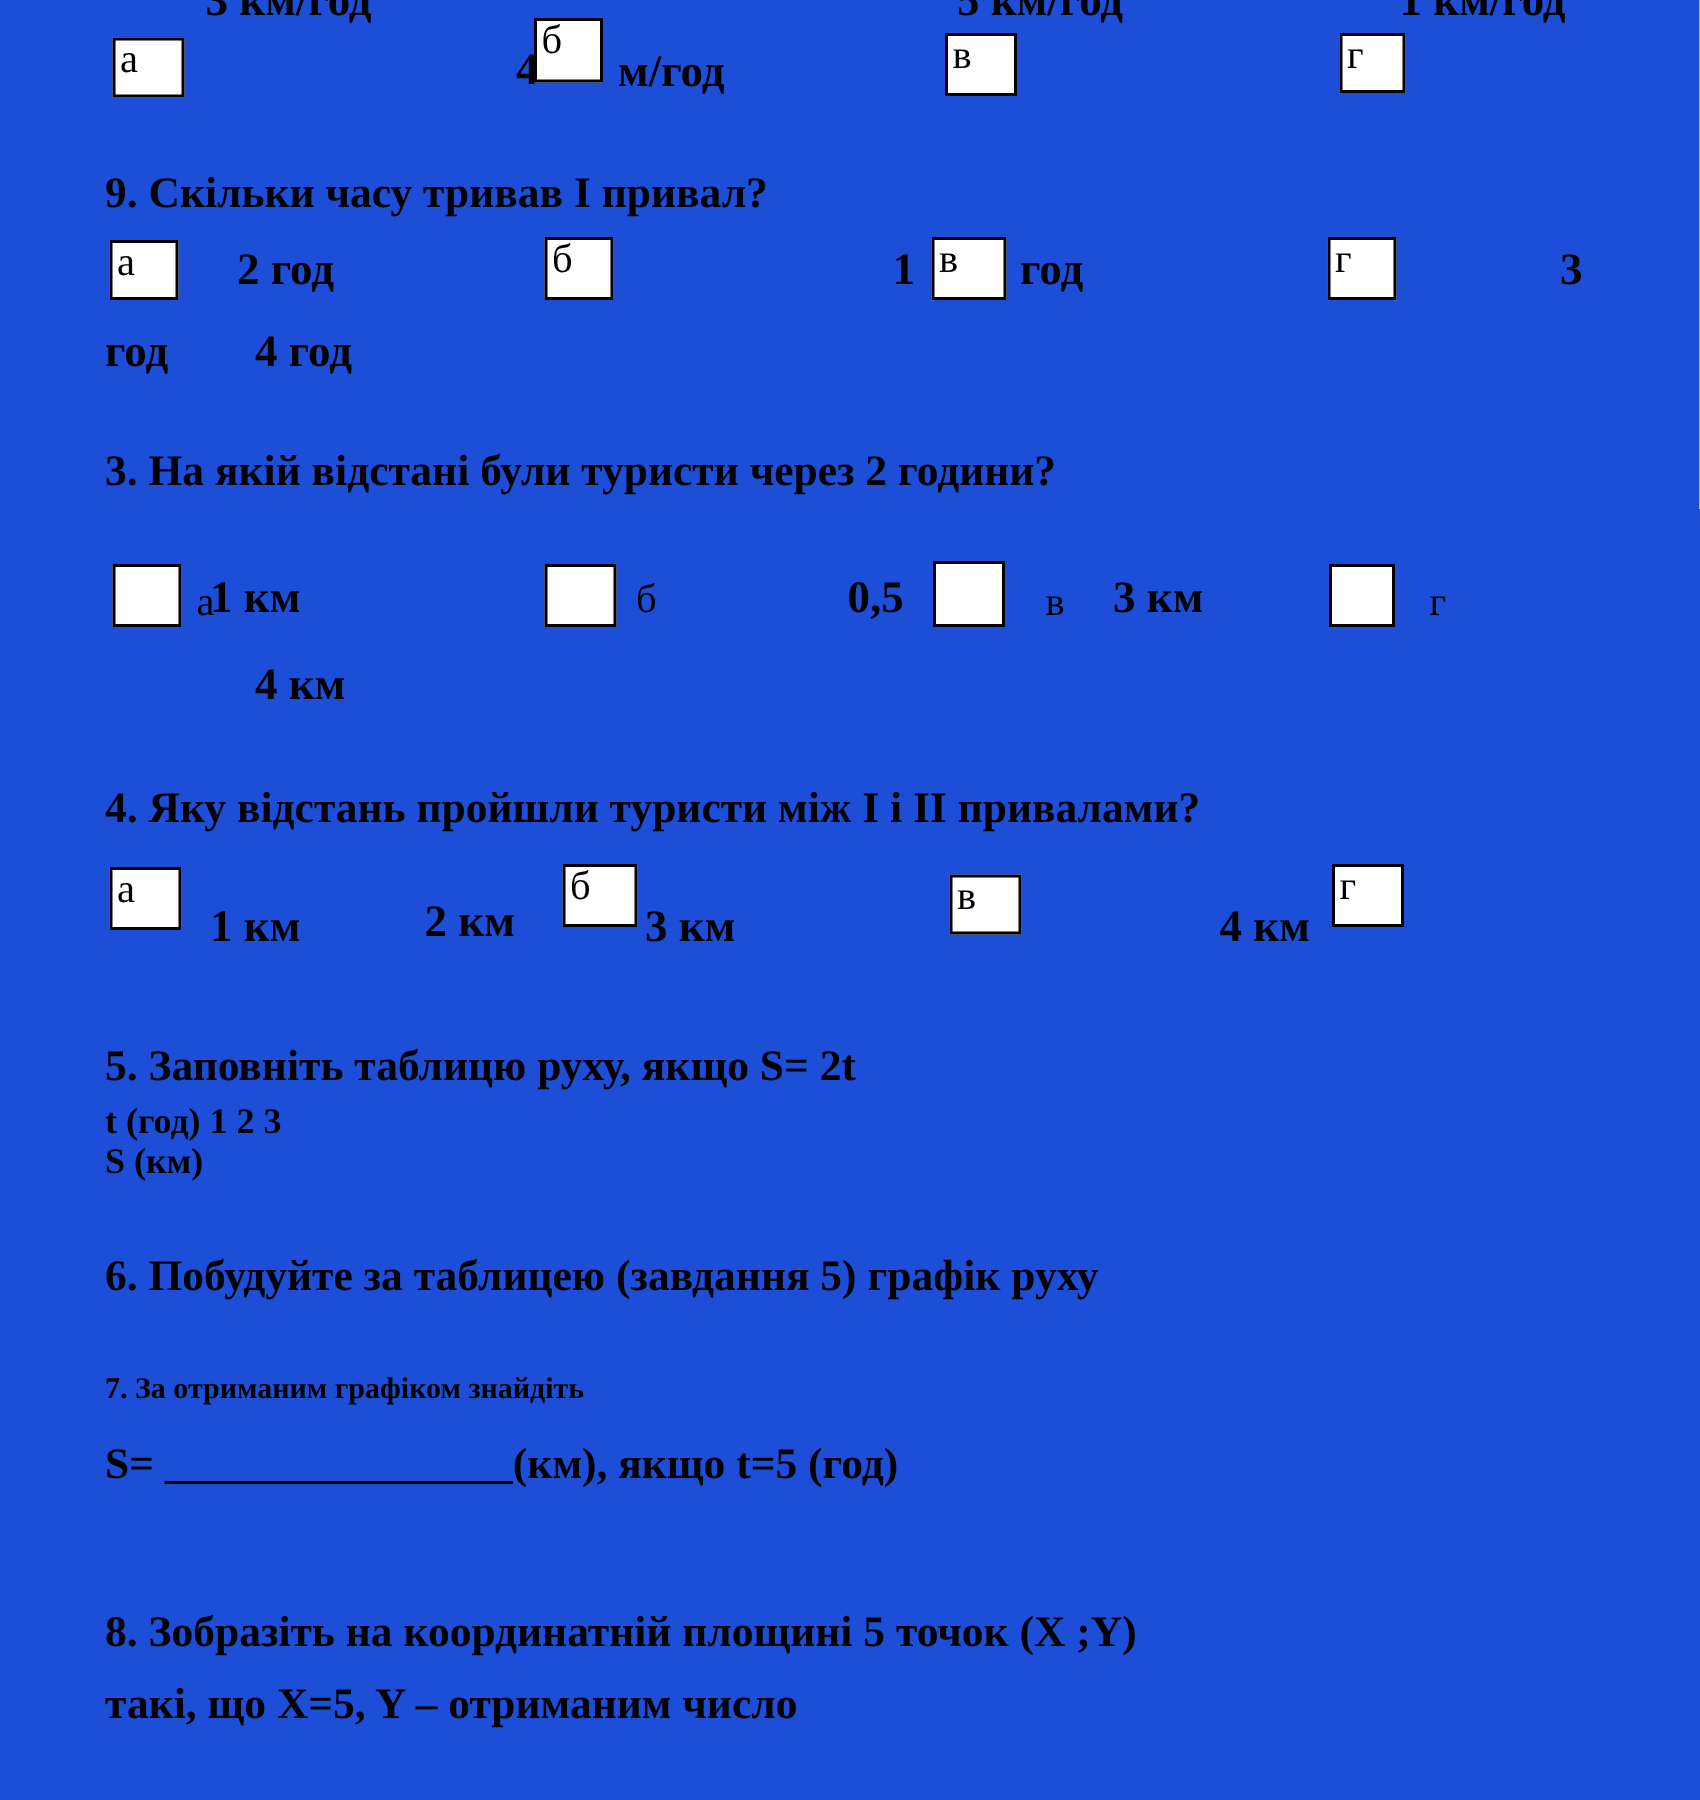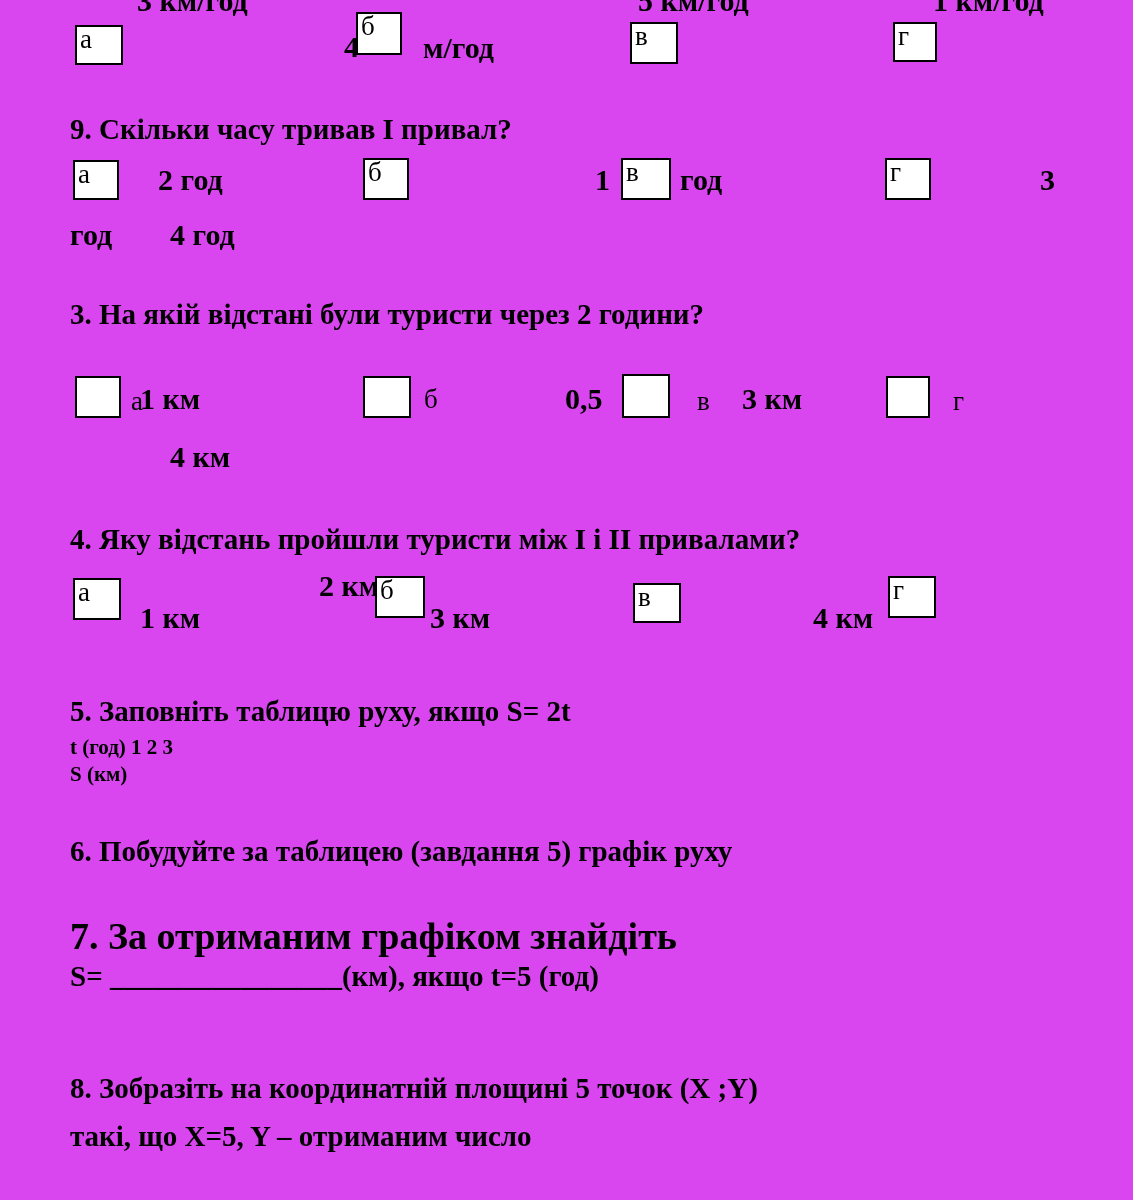--- a/index.html
+++ b/index.html
@@ -1,31 +1,31 @@
 <!DOCTYPE html>
 <html><head>
 <meta charset="utf-8">
 <style>
   html, body { margin: 0; padding: 0; background: #ffffff; }
   .page {
     position: relative;
     width: 1133px;
     height: 1200px;
-    background: #d946ef;
+    background: #1d4ed8;
     color: #000000;
     font-family: "Liberation Serif", serif;
     font-weight: bold;
     overflow: hidden;
   }
   .t { position: absolute; white-space: nowrap; line-height: 1.15; }
   .sz30 { font-size: 30px; }
   .sz29 { font-size: 29px; }
-  .sz31 { font-size: 38px; }
+  .sz31 { font-size: 20px; }
   .sz32 { font-size: 29px; }
-  .sz20 { font-size: 21px; }
+  .sz20 { font-size: 24px; }
   .box {
     position: absolute;
     border: 2px solid #000000;
     background: #ffffff;
     box-sizing: border-box;
   }
   .boxletter {
     position: absolute;
     left: 3px;
     top: -3px;
@@ -50,21 +50,21 @@
   <div class="t sz30" style="left:933px; top:-16px;">1 км/год</div>
 
   <div class="box" style="left:75px; top:25px; width:48px; height:40px;">
     <span class="boxletter">а</span>
   </div>
 
   <div class="t sz30" style="left:344px; top:30px;">4</div>
   <div class="box" style="left:356px; top:12px; width:46px; height:43px;">
     <span class="boxletter">б</span>
   </div>
-  <div class="t sz30" style="left:423px; top:31px;">м/год</div>
+  <div class="t sz30" style="left:412px; top:31px;">м/год</div>
 
   <div class="box" style="left:630px; top:22px; width:48px; height:42px;">
     <span class="boxletter">в</span>
   </div>
 
   <div class="box" style="left:893px; top:22px; width:44px; height:40px;">
     <span class="boxletter">г</span>
   </div>
 
   <div class="t sz29" style="left:70px; top:113px;">9.  Скільки часу тривав І привал?</div>
@@ -111,21 +111,21 @@
 
   <div class="t sz30" style="left:170px; top:440px;">4 км</div>
 
   <div class="t sz29" style="left:70px; top:523px;">4.  Яку відстань пройшли туристи між І і ІІ привалами?</div>
 
   <div class="box" style="left:73px; top:578px; width:48px; height:42px;">
     <span class="boxletter">а</span>
   </div>
   <div class="t sz30" style="left:140px; top:601px;">1 км</div>
 
-  <div class="t sz30" style="left:283px; top:569px;margin-left:36px;">2 км</div>
+  <div class="t sz30" style="left:283px; top:598px;">2 км</div>
   <div class="box" style="left:375px; top:576px; width:50px; height:42px;">
     <span class="boxletter">б</span>
   </div>
   <div class="t sz30" style="left:430px; top:601px;">3 км</div>
 
   <div class="box" style="left:633px; top:583px; width:48px; height:40px;">
     <span class="boxletter">в</span>
   </div>
 
   <div class="t sz30" style="left:813px; top:601px;">4 км</div>

